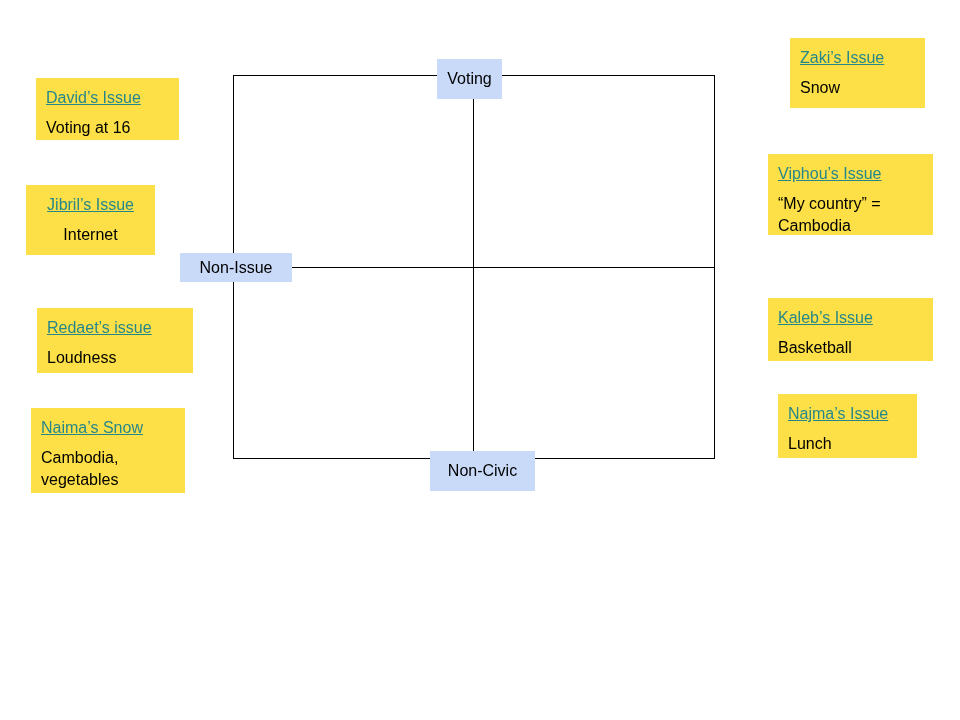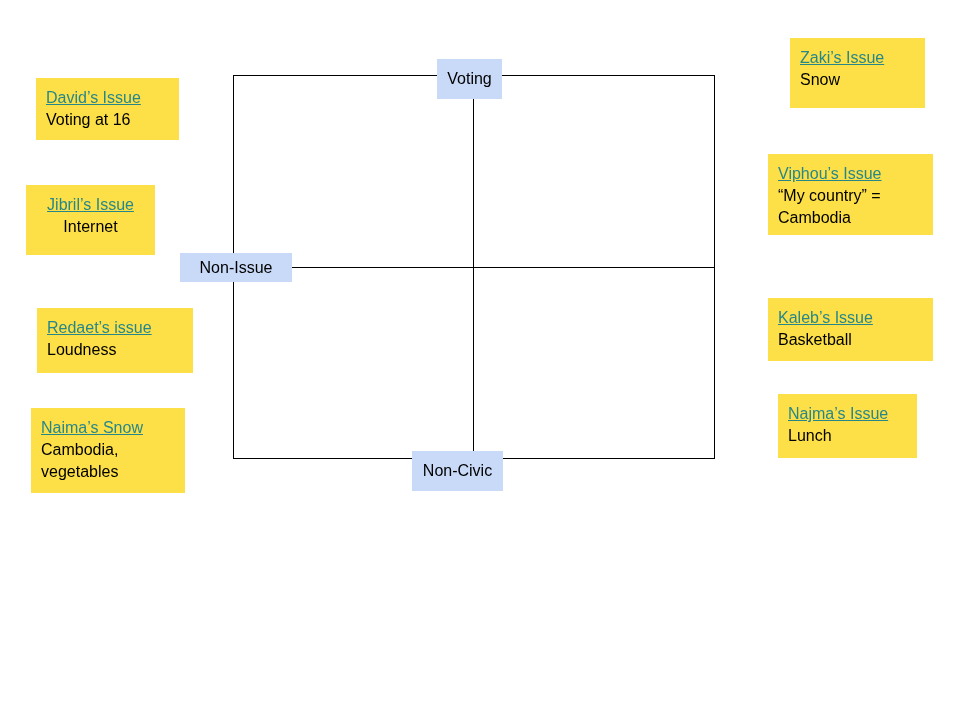--- a/index.html
+++ b/index.html
@@ -44,40 +44,41 @@
     color: #000000;
     font-size: 16px;
     display: flex;
     align-items: center;
     justify-content: center;
     white-space: nowrap;
   }
   #ax-top    { left: 437px; top: 59px;  width: 65px;  height: 40px; }
   #ax-left   { left: 180px; top: 253px; width: 112px; height: 29px; }
   #ax-right  { left: 679px; top: 245px; width: 67px;  height: 43px; }
-  #ax-bottom { left: 412px; top: 451px; width: 91px; height: 40px; }
+  #ax-bottom { left: 430px; top: 451px; width: 105px; height: 40px; }
 
   
   .card {
     position: absolute;
     background: #fde047;
     padding: 9px 10px 0 10px;
     box-sizing: border-box;
     font-size: 16px;
     line-height: 22px;
     color: #000000;
   }
   .card-link {
     color: #26878a;
     text-decoration: underline;
     cursor: pointer;
     display: inline-block;
   }
   .card-body {
     color: #000000;
+    margin-top: 8px;
   }
   #card-david  { left: 36px;  top: 78px;  width: 143px; height: 62px; }
   #card-jibril { left: 26px;  top: 185px; width: 129px; height: 70px; text-align: center; }
   #card-redaet { left: 37px;  top: 308px; width: 156px; height: 65px; }
   #card-naima  { left: 31px;  top: 408px; width: 154px; height: 85px; }
   #card-zaki   { left: 790px; top: 38px;  width: 135px; height: 70px; }
   #card-viphou { left: 768px; top: 154px; width: 165px; height: 81px; }
   #card-kaleb  { left: 768px; top: 298px; width: 165px; height: 63px; }
   #card-najma  { left: 778px; top: 394px; width: 139px; height: 64px; }
 </style>

